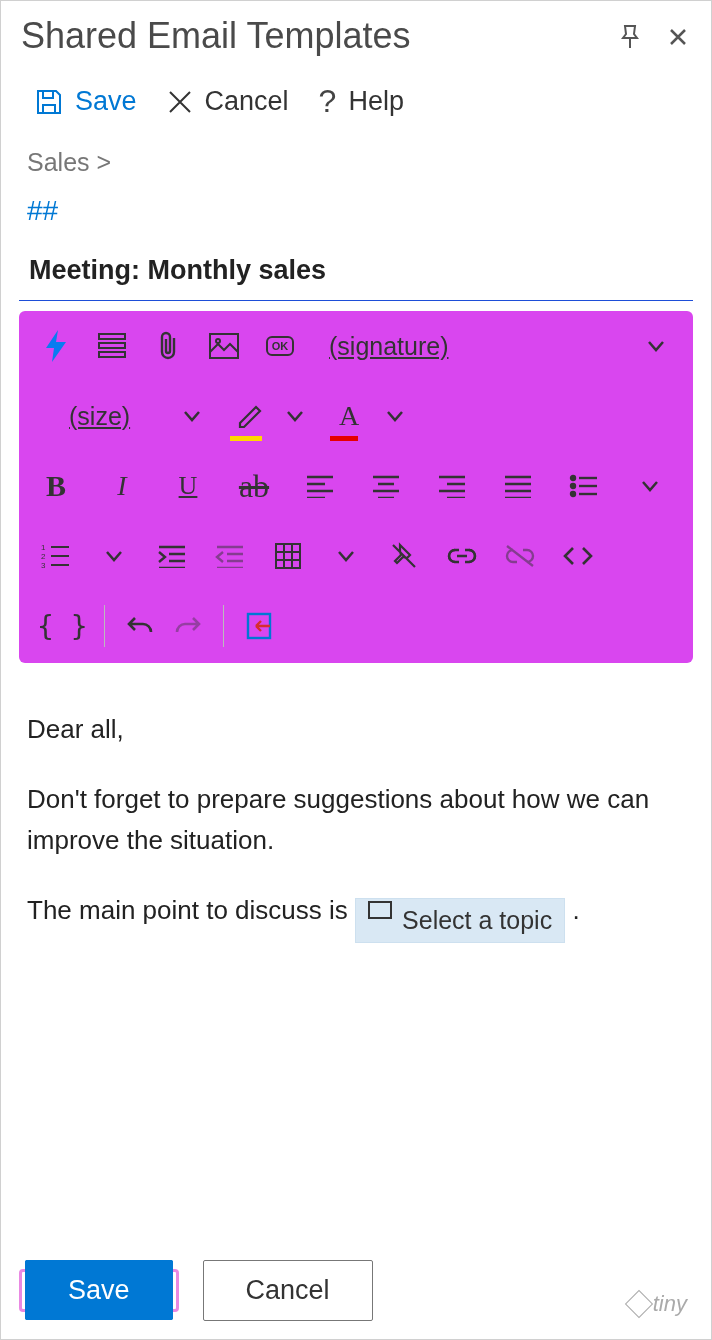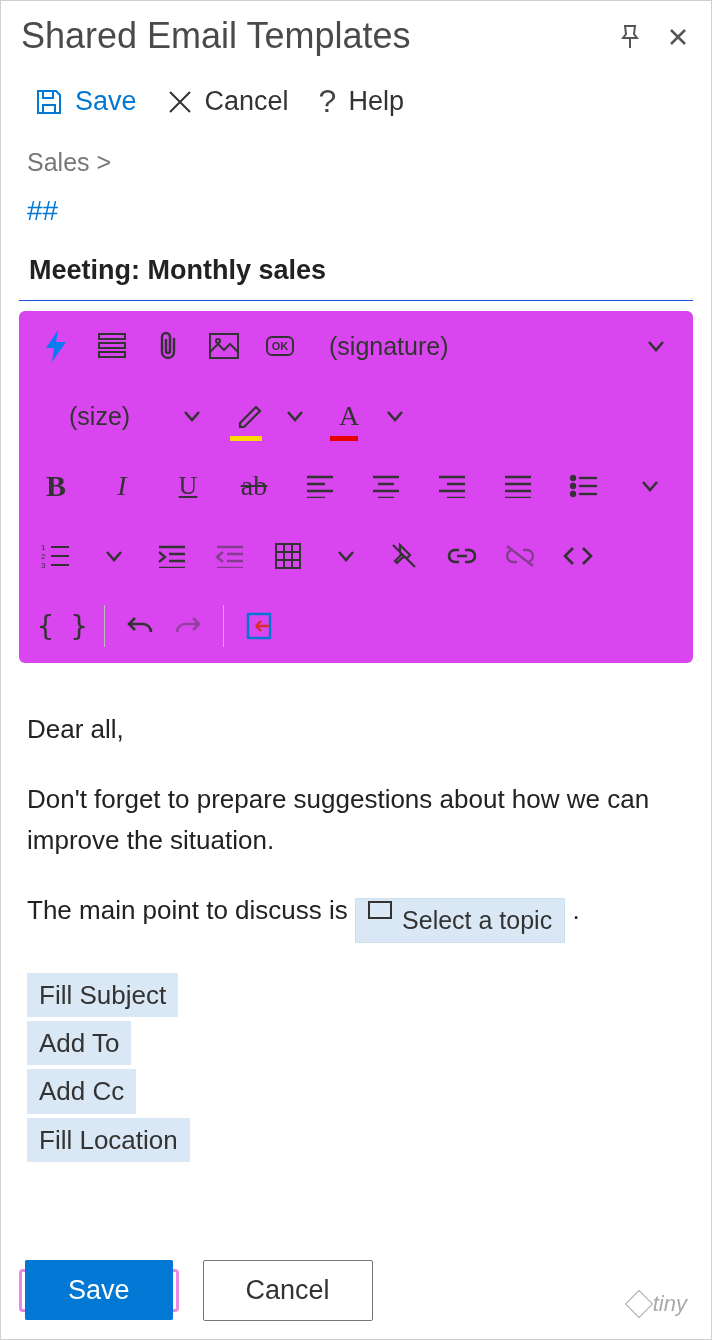--- a/index.html
+++ b/index.html
@@ -13,32 +13,32 @@
   .menubar .save-ic{color:#0078d4;}
   .menubar .save-lab{color:#0078d4;}
   .menubar .cancel-lab,.menubar .help-lab{color:#333;}
   .crumb{font-size:25px;color:#777;padding:0 0 18px 8px;}
   .hash{color:#0078d4;font-size:28px;padding:0 0 28px 8px;cursor:pointer;}
   .subject{font-size:27px;font-weight:600;color:#222;padding:0 0 14px 10px;border-bottom:1px solid #1d4ed8;}
   .toolbar{background:#d946ef;margin-top:10px;padding:14px 18px 10px 18px;border-radius:6px;}
   .tbrow{display:flex;align-items:center;flex-wrap:wrap;gap:8px;margin-bottom:28px;}
   .tbrow:last-child{margin-bottom:6px;}
   .tbbtn{min-width:38px;height:42px;display:flex;align-items:center;justify-content:center;cursor:pointer;color:#333;font-size:24px;}
-  .tbsel{display:flex;align-items:center;gap:18px;color:#333;font-size:25px;cursor:pointer;padding:0 8px;}
+  .tbsel{display:flex;align-items:center;gap:18px;color:#333;font-size:25px;cursor:pointer;padding:0 8px;text-decoration:underline;}
   .chev{width:20px;height:20px;}
   .bolt{color:#0a7cf0;}
   .hl-ic{position:relative;}
   .hl-under{position:absolute;left:0;bottom:-4px;width:32px;height:5px;background:#ffd900;}
   .tc-lab{position:relative;font-size:28px;font-weight:400;font-family:Georgia,serif;}
   .tc-under{position:absolute;left:0;bottom:-4px;width:28px;height:5px;background:#e60000;}
   .vsep{width:1px;height:42px;background:#bbb;margin:0 6px;}
   .bold{font-weight:700;font-family:Georgia,serif;font-size:30px;}
   .italic{font-style:italic;font-family:Georgia,serif;font-size:28px;}
   .underline{text-decoration:underline;font-family:"Segoe UI";font-size:26px;}
-  .strike{text-decoration:line-through;font-family:"Segoe UI";font-size:28px;}
+  .strike{text-decoration:line-through;font-family:"Segoe UI";font-size:32px;}
   .braces{font-family:monospace;font-size:28px;}
   .ok-ic{border:2px solid #333;border-radius:6px;padding:0 4px;font-size:11px;font-weight:700;line-height:16px;height:16px;}
   .editor{padding:30px 8px 10px 8px;font-size:26px;color:#222;line-height:1.55;}
   .editor p{margin:16px 0 30px 0;}
   .topic-chip{display:inline-flex;align-items:flex-start;gap:10px;background:#d9e8f4;border:1px solid #cde0ef;padding:2px 12px;cursor:pointer;color:#333;font-size:25px;}
   .rect-ic{width:20px;height:14px;border:2px solid #333;display:inline-block;}
   .macros{margin-top:10px;}
   .macro{display:block;width:fit-content;background:#d9e8f4;padding:2px 12px;margin:4px 0;font-size:26px;color:#333;cursor:pointer;}
   .footer{position:absolute;left:18px;right:18px;bottom:18px;display:flex;align-items:center;gap:24px;}
   .btn{font-size:27px;padding:14px 42px;border-radius:2px;cursor:pointer;user-select:none;}
@@ -294,26 +294,20 @@
     <p>Dear all,</p>
     <p>Don't forget to prepare suggestions about how we can improve the situation.</p>
     <p>
       <span>The main point to discuss is </span>
       <span class="topic-chip">
         <span class="rect-ic"></span>
         <span>Select a topic</span>
       </span>
       <span> .</span>
     </p>
-    <div class="macros">
-      <span class="macro">Fill Subject</span>
-      <span class="macro">Add To</span>
-      <span class="macro">Add Cc</span>
-      <span class="macro">Fill Location</span>
-    </div>
   </div>
 
   <div class="footer">
     <span class="hl-save">
       <span class="btn btn-primary">Save</span>
     </span>
     <span class="btn btn-secondary">Cancel</span>
     <span class="tiny-logo">
       <span class="diamond"></span>
       <span>tiny</span>

